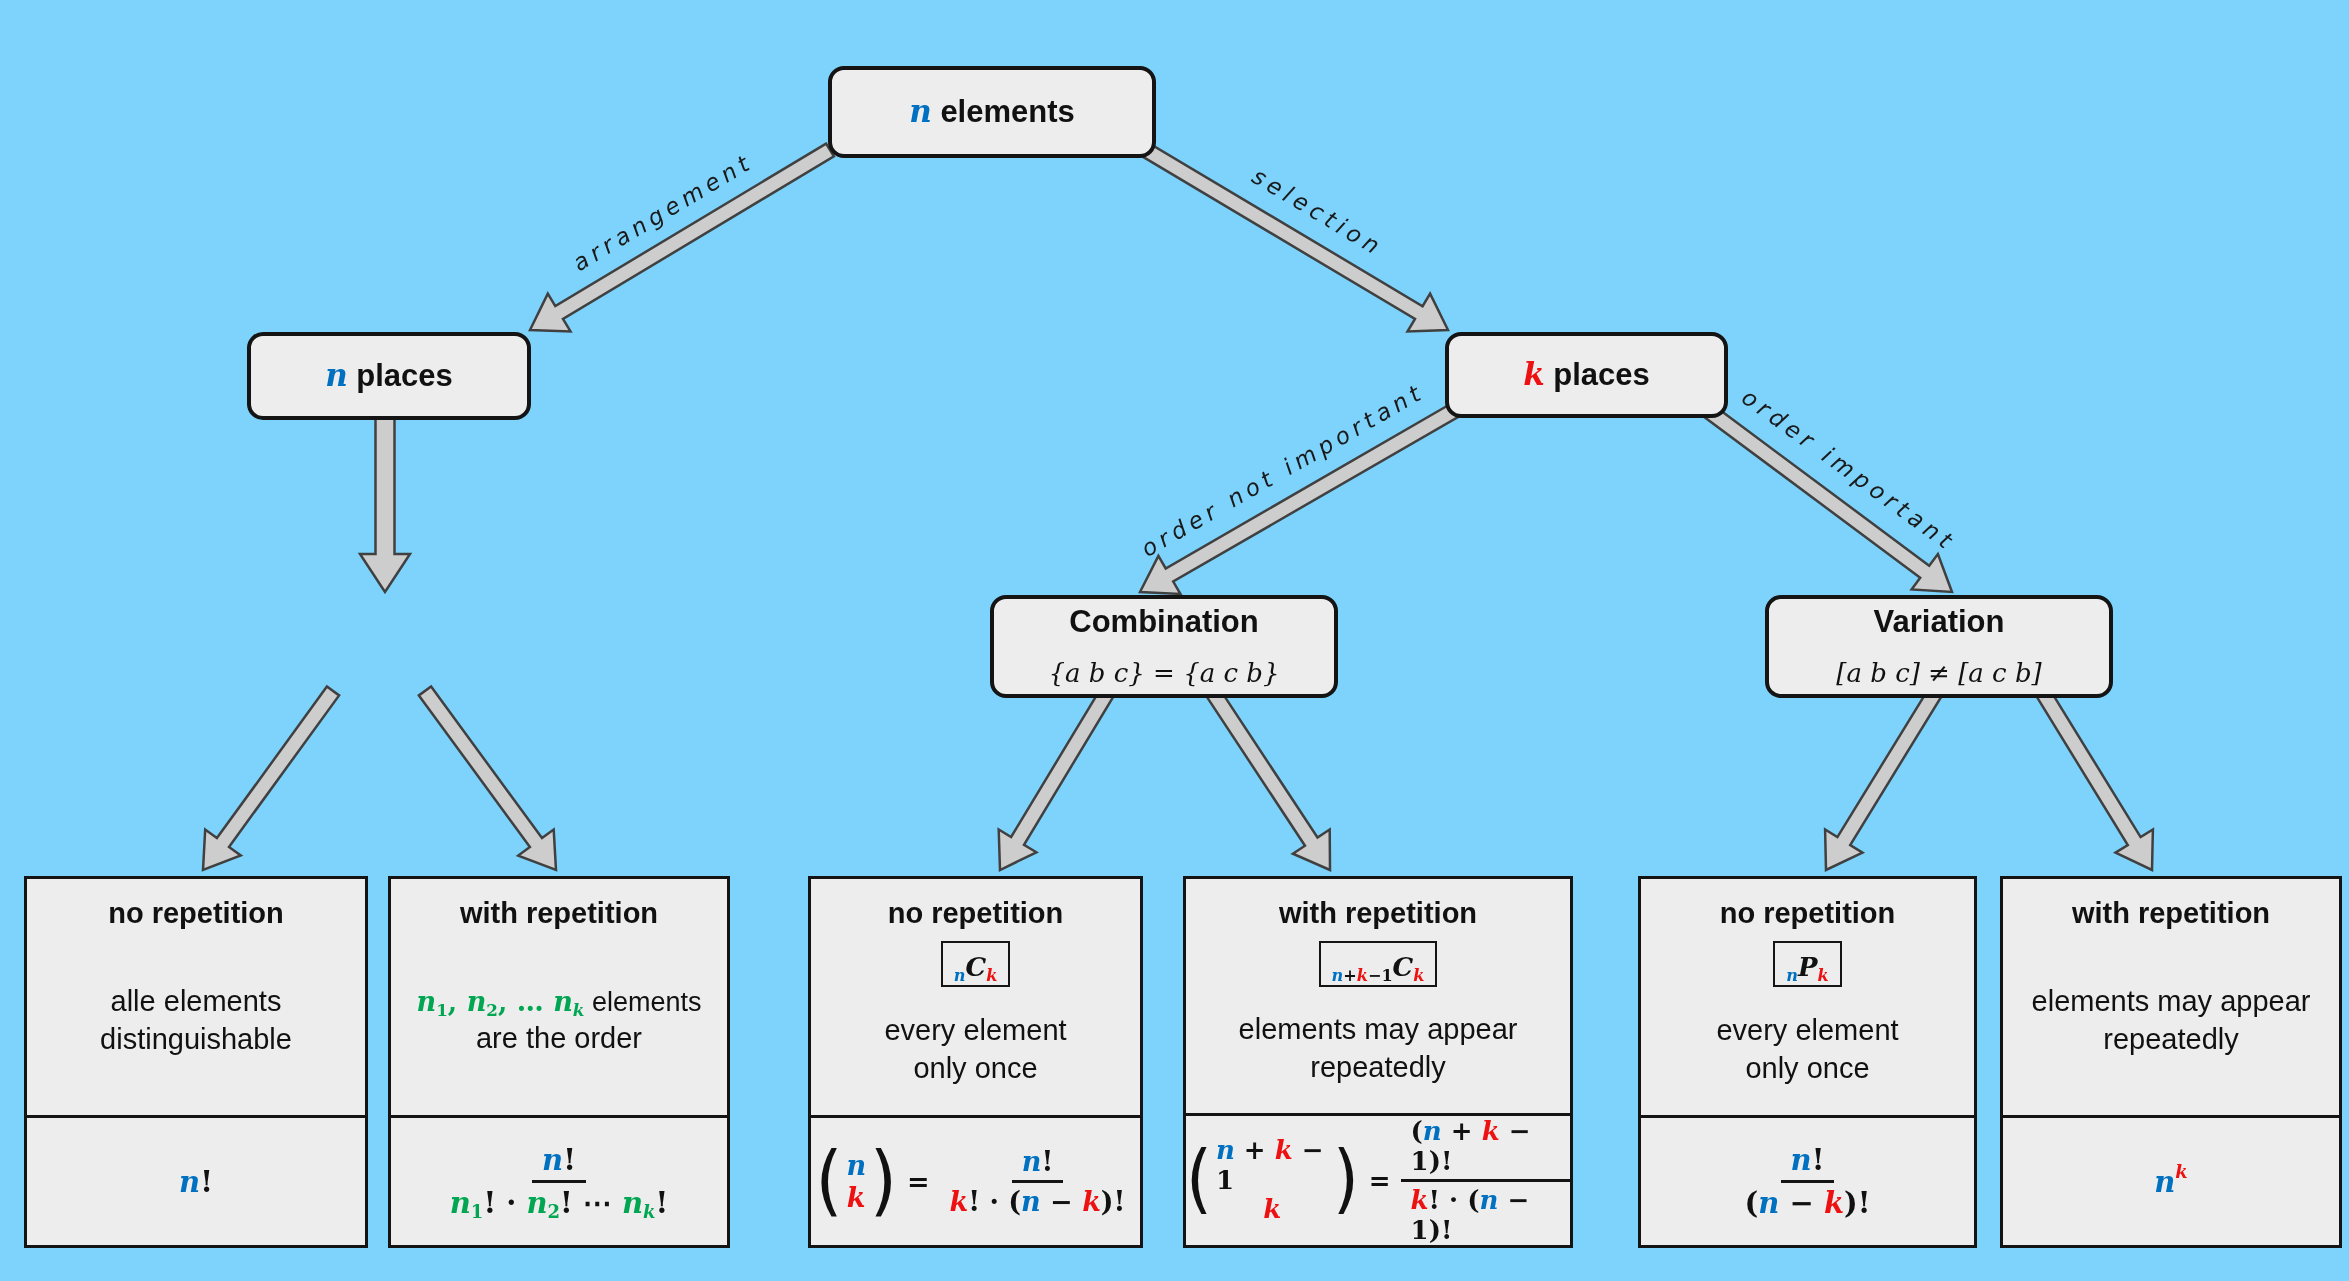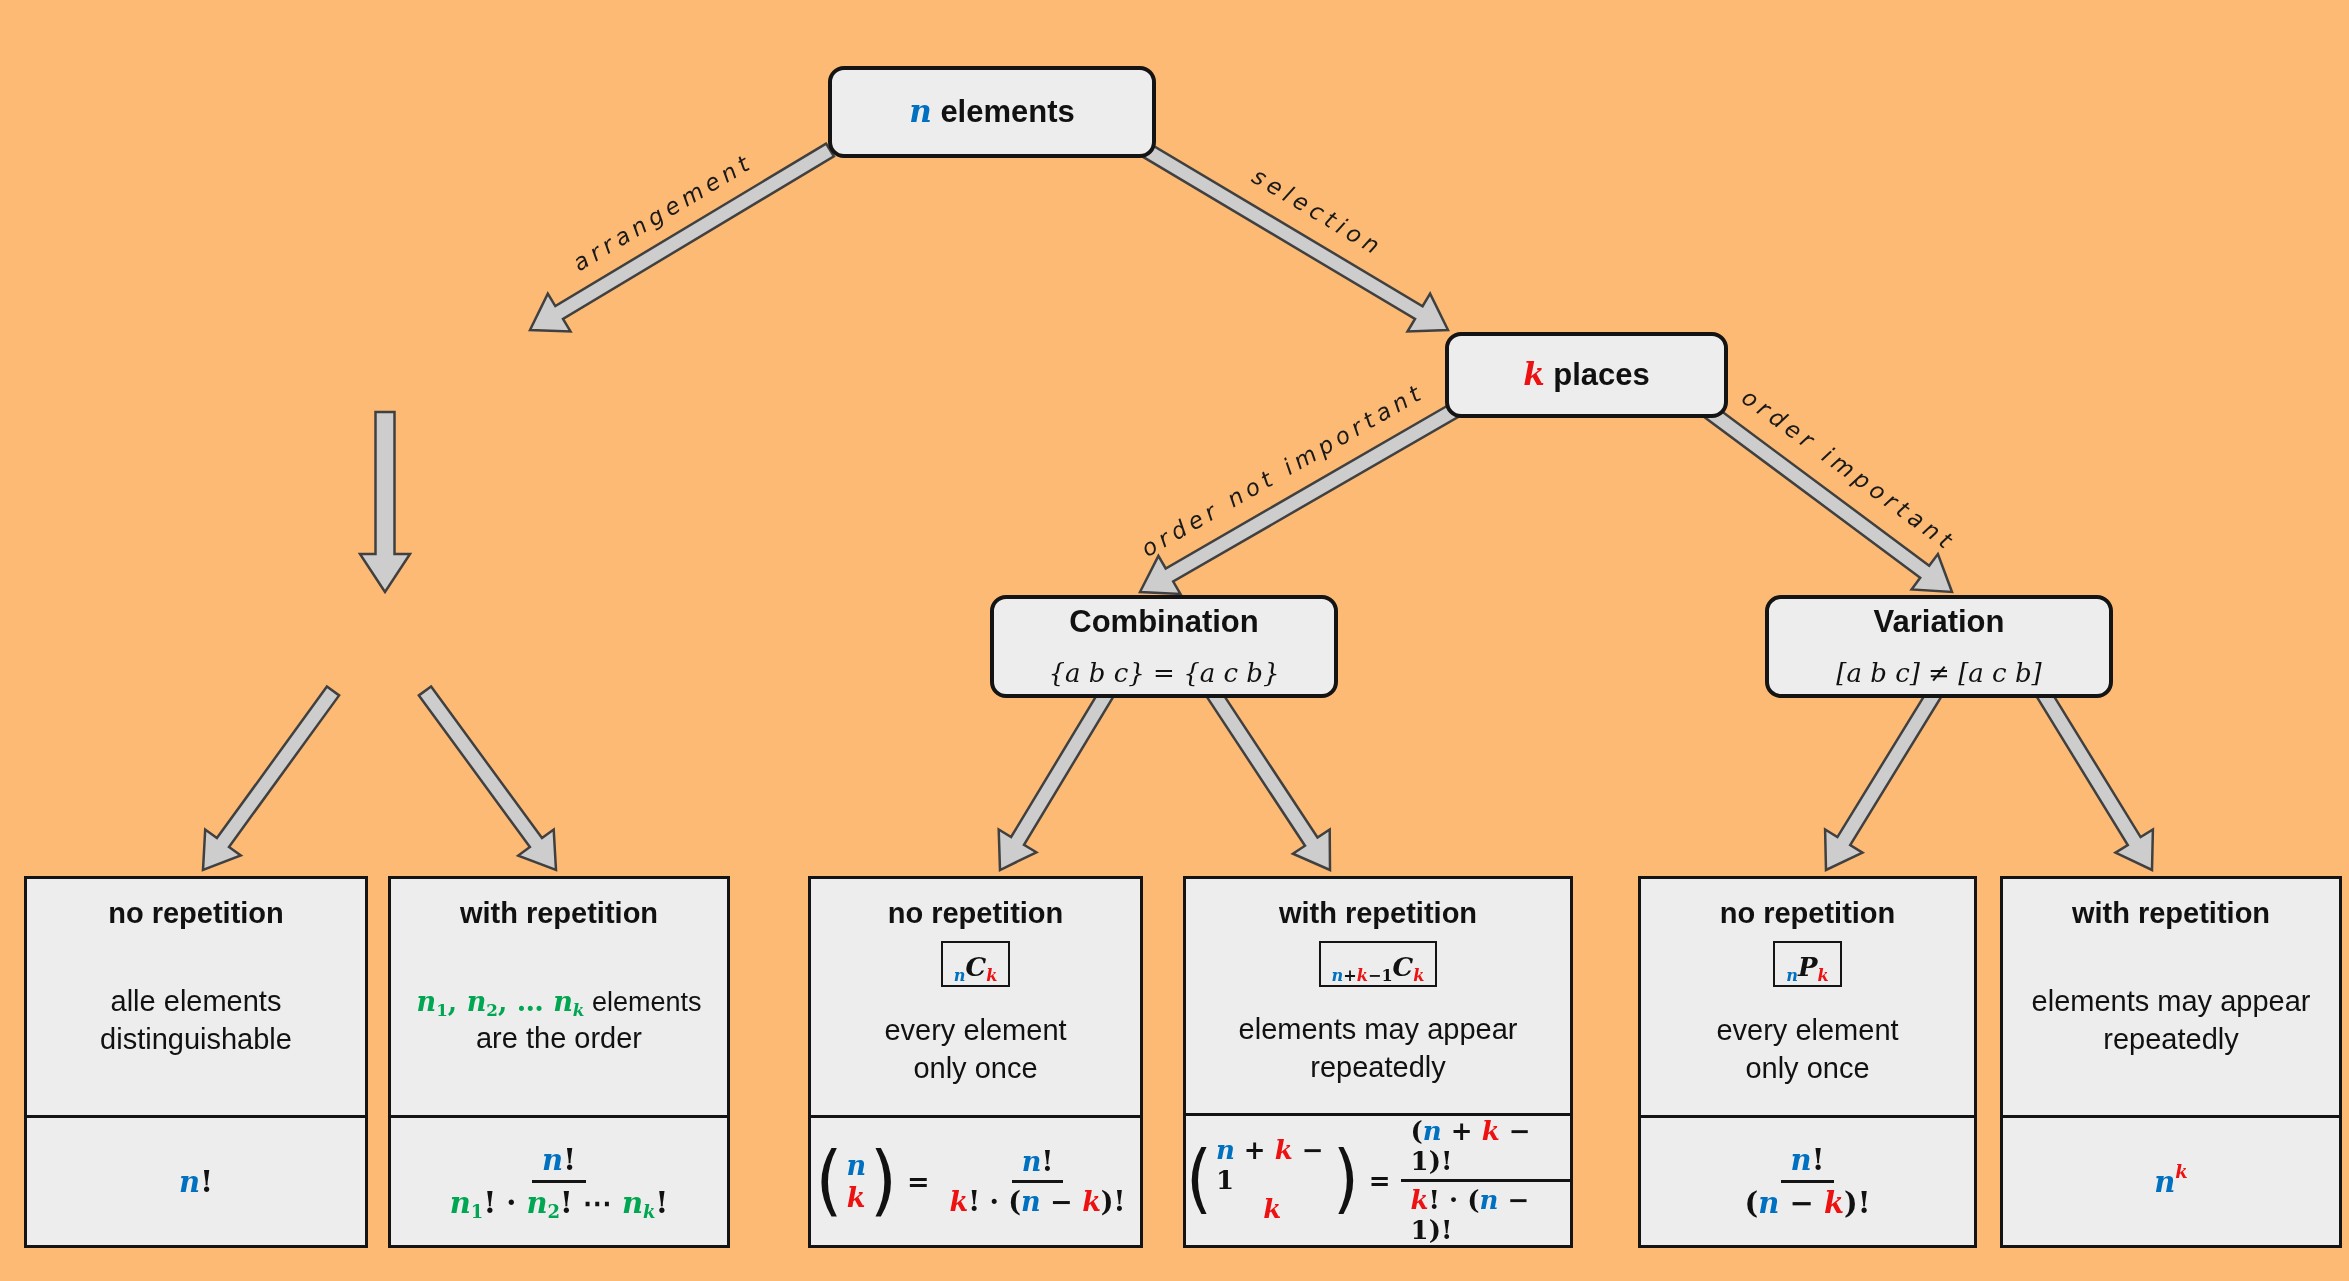--- a/index.html
+++ b/index.html
@@ -1,16 +1,16 @@
 <!DOCTYPE html>
 <html style="--blue: #0070C0; --red: #EE1111; --green: #00A651; --fill: #EDEDED;"><head>
 <meta charset="utf-8">
 <style>
   html,body{margin:0;padding:0;background:#ffffff;}
-  #canvas{position:relative;width:2349px;height:1281px;background:#fdba74;overflow:hidden;
+  #canvas{position:relative;width:2349px;height:1281px;background:#7dd3fc;overflow:hidden;
           font-family:"Liberation Sans",sans-serif;color:#111;}
   #arrows{position:absolute;left:0;top:0;z-index:1;}
 
   
   .node{position:absolute;z-index:2;background:var(--fill,#ededed);border:4px solid #141414;
         border-radius:16px;display:flex;flex-direction:column;align-items:center;justify-content:center;
         font-weight:bold;}
   .node-title{font-size:31px;line-height:1.1;}
   .math{font-family:"DejaVu Serif",serif;font-weight:bold;}
   .it{font-style:italic;}
@@ -74,20 +74,23 @@
 
   <div class="node" style="left:828px;top:66px;width:320px;height:84px">
     <span class="node-title math"><span class="c-blue it">n</span><span class="c-txt"> elements</span></span>
   </div>
 
   <div class="edge-label" style="left:663px;top:212px;--r:-31deg">arrangement</div>
   <div class="edge-label" style="left:1318px;top:212px;--r:31deg">selection</div>
   <div class="edge-label" style="left:1283px;top:470px;--r:-30deg">order not important</div>
   <div class="edge-label" style="left:1849px;top:470px;--r:36deg">order important</div>
 
+  <div class="node" style="left:247px;top:332px;width:276px;height:80px">
+    <span class="node-title math"><span class="c-blue it">n</span><span class="c-txt"> places</span></span>
+  </div>
   <div class="node" style="left:1445px;top:332px;width:275px;height:78px">
     <span class="node-title math"><span class="c-red it">k</span><span class="c-txt"> places</span></span>
   </div>
 
   <div class="node" style="left:990px;top:595px;width:340px;height:95px">
     <span class="node-title">Combination</span>
     <span class="node-sub">{a b c} = {a c b}</span>
   </div>
   <div class="node" style="left:1765px;top:595px;width:340px;height:95px">
     <span class="node-title">Variation</span>

